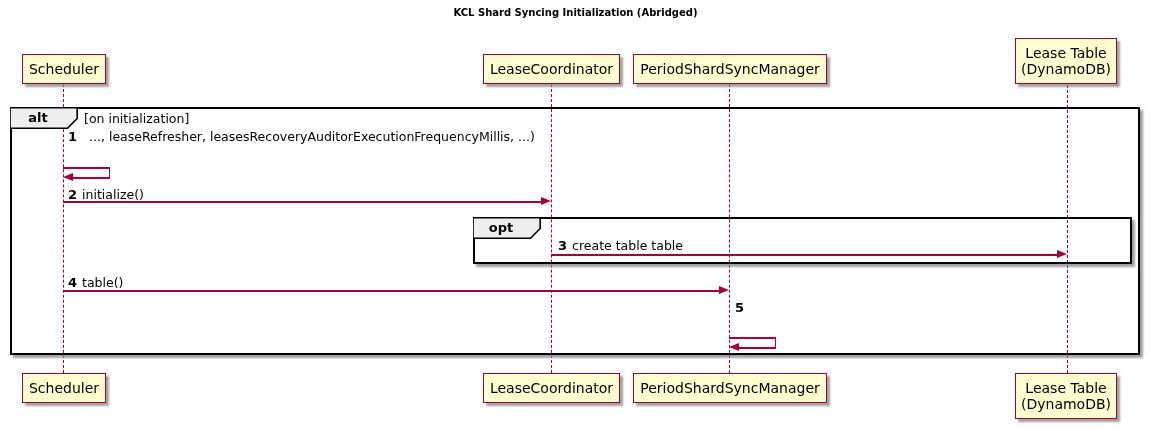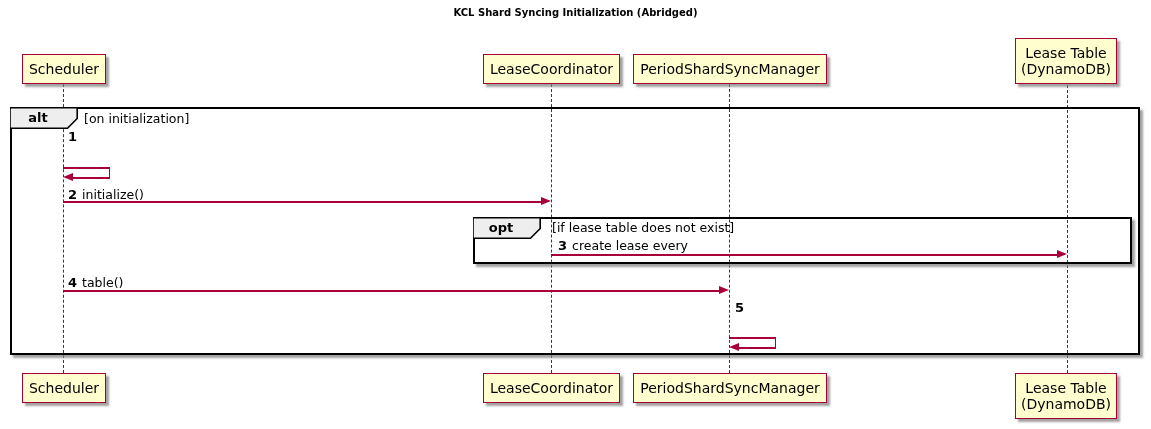--- a/index.html
+++ b/index.html
@@ -87,20 +87,21 @@
     <svg width="70" height="23">
       <path class="pentfill" d="M0,0.8 H67.2 V11.5 L57.5,21.2 H0 Z"></path>
     </svg>
     <span class="kw">alt</span>
   </div>
   <div class="cond" style="left:84px; top:111px;">[on initialization]</div>
 
   <div class="msg" style="left:68px; top:129px;">
     <span class="num">1</span>
     <span class="mlines">
+      <span class="cont">..., leaseRefresher, leasesRecoveryAuditorExecutionFrequencyMillis, ...)</span>
     </span>
   </div>
   <div class="h-line" style="left:63px; top:167px; width:47px;"></div>
   <div class="v-line" style="left:108.5px; top:167px; height:11.5px;"></div>
   <div class="h-line" style="left:73px; top:177px; width:37px;"></div>
   <div class="arr-l" style="left:63px; top:173.3px;"></div>
 
   <div class="msg" style="left:68px; top:187px;">
     <span class="num">2</span>
     <span class="mlines">
@@ -110,26 +111,25 @@
   <div class="h-line" style="left:63px; top:201px; width:479px;"></div>
   <div class="arr-r" style="left:541px; top:197.3px;"></div>
 
   <div class="frame" style="left:473px; top:217px; width:659px; height:47px;"></div>
   <div class="pent" style="left:473px; top:217px;">
     <svg width="70" height="23">
       <path class="pentfill" d="M0,0.8 H67.2 V11.5 L57.5,21.2 H0 Z"></path>
     </svg>
     <span class="kw">opt</span>
   </div>
-  <div class="cond" style="left:552px; top:220px;">[if lease table does not exist]</div>
 
   <div class="msg" style="left:558px; top:238px;">
     <span class="num">3</span>
     <span class="mlines">
-        <span>create lease every</span>
+        <span>create table table</span>
       </span>
   </div>
   <div class="h-line" style="left:551px; top:254px; width:507px;"></div>
   <div class="arr-r" style="left:1057px; top:250.3px;"></div>
 
   <div class="msg" style="left:68px; top:275px;">
     <span class="num">4</span>
     <span class="mlines">
         <span>table()</span>
       </span>

